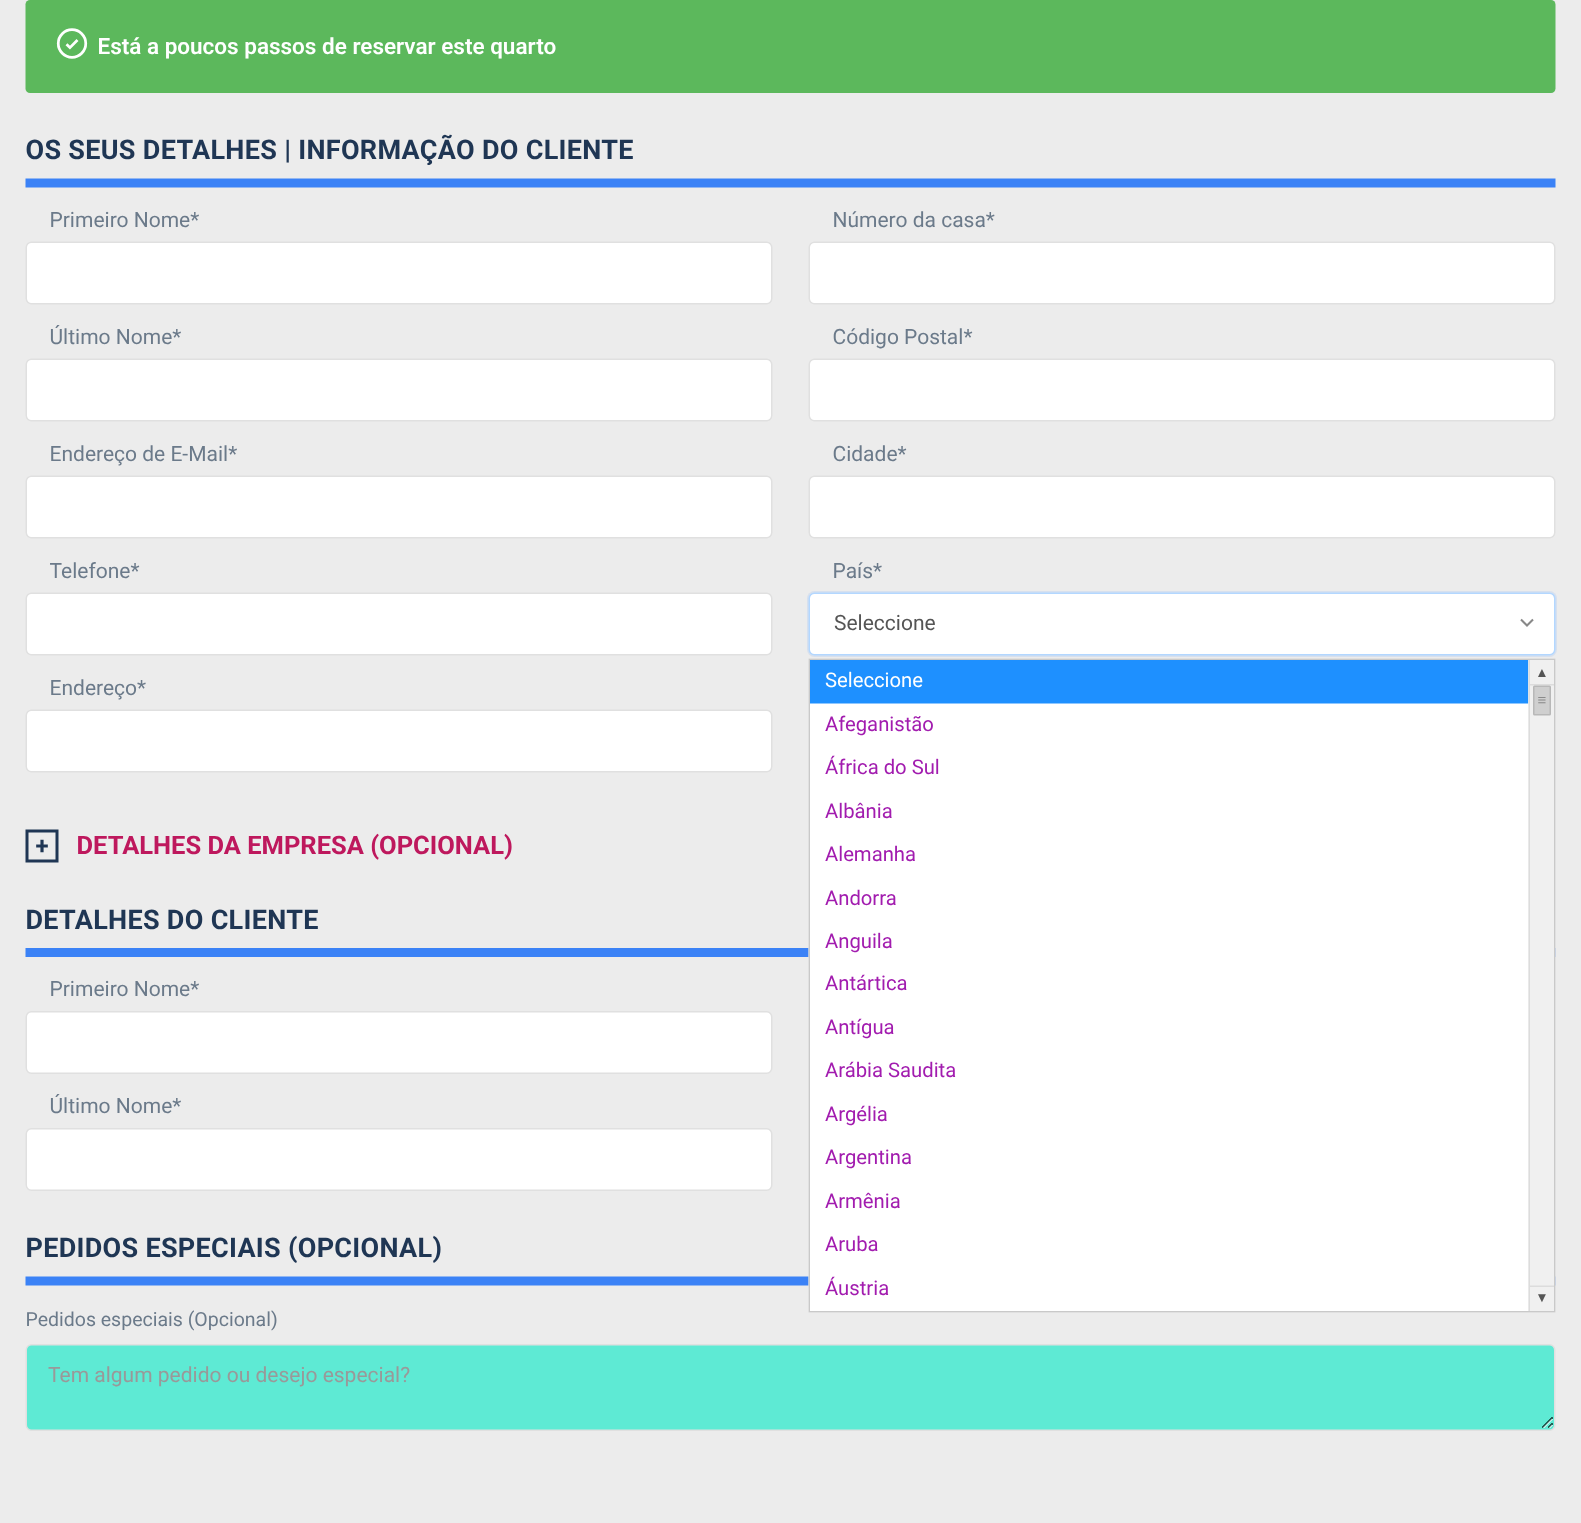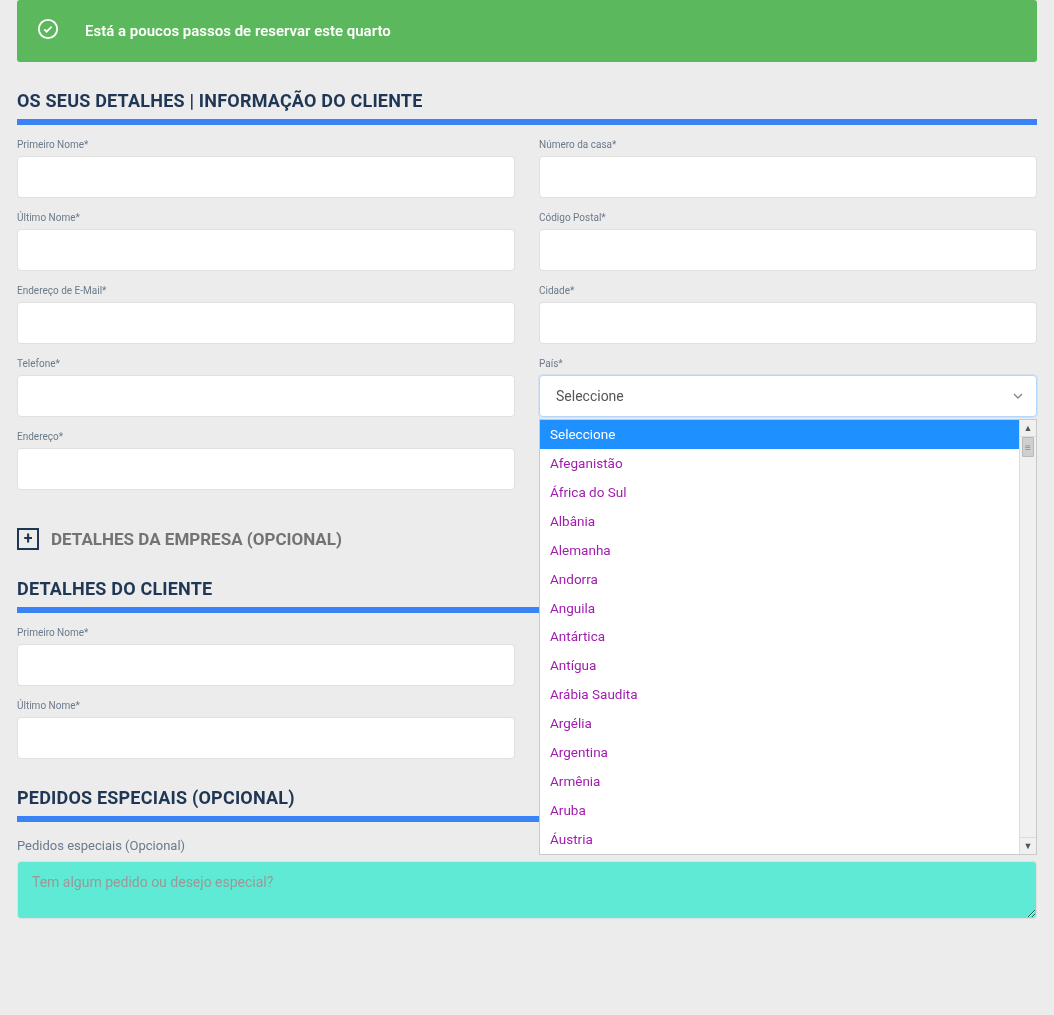--- a/index.html
+++ b/index.html
@@ -13,21 +13,21 @@
   .page {
     padding: 0 17px 20px 17px;
   }
   .banner {
     background: #5cb85c;
     color: #fff;
     border-radius: 3px;
     padding: 18px 20px;
     display: flex;
     align-items: center;
-    gap: 26px;
+    gap: 6px;
     font-weight: 600;
     font-size: 15px;
   }
   .banner svg { flex: 0 0 auto; }
   h2.section-title {
     font-size: 18px;
     font-weight: 700;
     color: #1f3654;
     margin-top: 28px;
     padding-bottom: 8px;
@@ -39,23 +39,24 @@
     grid-template-columns: 1fr 1fr;
     column-gap: 24px;
     row-gap: 0;
     margin-top: 14px;
     position: relative;
   }
   .col { display: flex; flex-direction: column; }
   .field { margin-bottom: 14px; }
   .field label {
     display: block;
-    font-size: 10px;
+    font-size: 14px;
     color: #6b7a8a;
     margin-bottom: 6px;
+    margin-left: 16px;
   }
   .input {
     width: 100%;
     height: 42px;
     background: #fff;
     border: 1px solid #e0e0e0;
     border-radius: 4px;
     padding: 0 12px;
     font-size: 14px;
     color: #555;
@@ -164,21 +165,21 @@
     display: flex;
     align-items: center;
     justify-content: center;
     font-weight: 700;
     font-size: 16px;
     line-height: 1;
   }
   .company-toggle-label {
     font-size: 17px;
     font-weight: 700;
-    color: #737373;
+    color: #be185d;
   }
   .client-grid {
     margin-top: 14px;
     max-width: 498px;
   }
   .special-label {
     display:block;
     font-size: 13px;
     color: #6b7a8a;
     margin-top: 16px;

